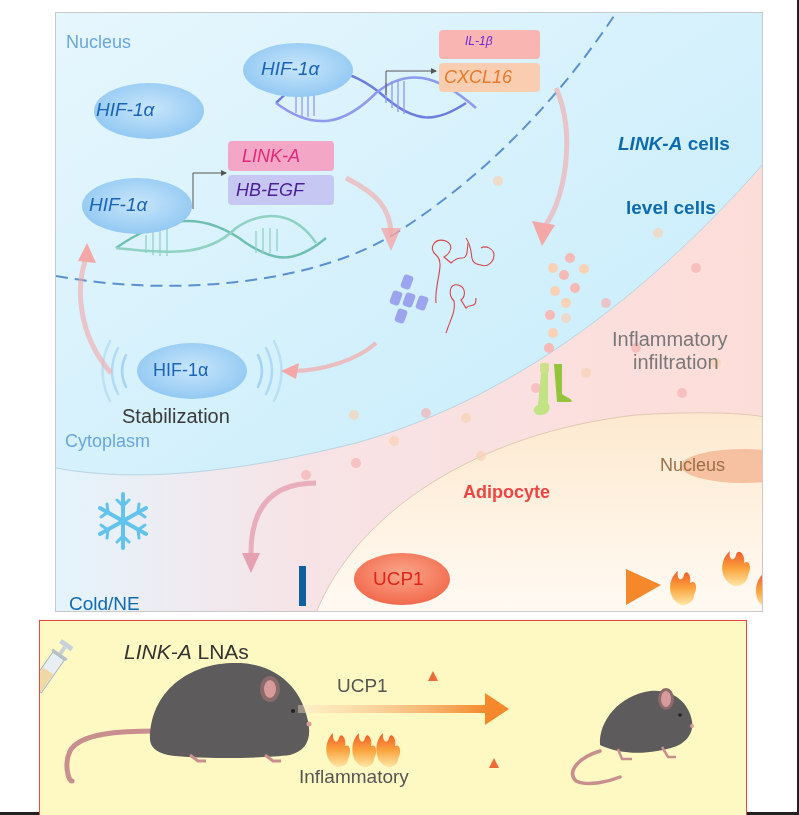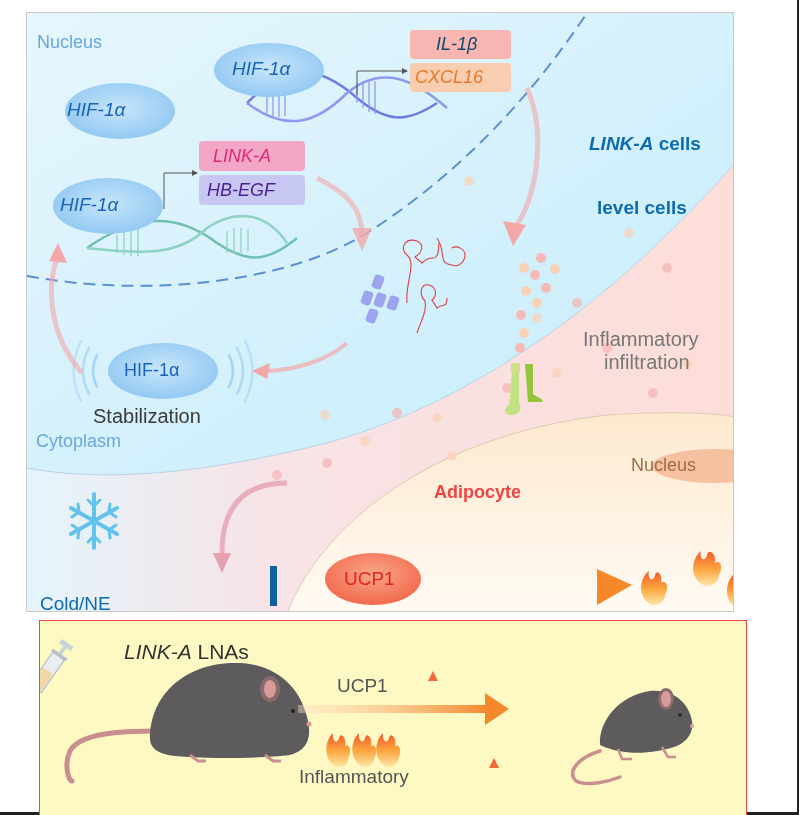--- a/index.html
+++ b/index.html
@@ -1,20 +1,20 @@
 <!DOCTYPE html>
 <html><head>
   <meta charset="utf-8">
   <style>
     html, body { margin: 0; padding: 0; background: #ffffff; }
     body { width: 799px; height: 815px; position: relative; overflow: hidden;
            font-family: "Liberation Sans", sans-serif; }
     .frame-edge-right { position: absolute; left: 797px; top: 0; width: 2px; height: 815px; background: #222; }
     .frame-edge-bottom { position: absolute; left: 0; top: 812px; width: 799px; height: 3px; background: #222; }
-    #top-panel { position: absolute; left: 26px; top: 12px; width: 708px; height: 600px;
+    #top-panel { position: absolute; left: 55px; top: 12px; width: 708px; height: 600px;
                  border: 1px solid #c9c9c9; box-sizing: border-box; overflow: hidden; }
     #bottom-panel { position: absolute; left: 39px; top: 620px; width: 708px; height: 210px;
                     border: 1px solid #ef4444; box-sizing: border-box; background: #fef9c3; overflow: hidden; }
     svg { position: absolute; left: 0; top: 0; }
     .lbl { position: absolute; white-space: nowrap; line-height: 1; }
     .ital { font-style: italic; }
     .bold { font-weight: bold; }
   </style>
 </head>
 <body>
@@ -229,21 +229,21 @@
   <span class="lbl" style="left:604px; top:443px; font-size:18px; color:#9b7046;">Nucleus</span>
 
   <span class="lbl ital" style="left:40px; top:87px; font-size:19px; color:#1a63b8;">HIF-1α</span>
   <span class="lbl ital" style="left:205px; top:46px; font-size:19px; color:#1a63b8;">HIF-1α</span>
   <span class="lbl ital" style="left:33px; top:182px; font-size:19px; color:#1a63b8;">HIF-1α</span>
   <span class="lbl" style="left:97px; top:348px; font-size:18px; color:#1a63b8;">HIF-1α</span>
   <span class="lbl" style="left:66px; top:393px; font-size:20px; color:#3a3a3a;">Stabilization</span>
 
   <span class="lbl ital" style="left:186px; top:134px; font-size:18px; color:#e0287a;">LINK-A</span>
   <span class="lbl ital" style="left:180px; top:168px; font-size:18px; color:#4c1d95;">HB-EGF</span>
-  <span class="lbl ital" style="left:409px; top:22px; font-size:18px; color:#0c4a6e;">IL-1β</span>
+  <span class="lbl ital" style="left:409px; top:22px; font-size:12px; color:#6d28d9;">IL-1β</span>
   <span class="lbl ital" style="left:388px; top:55px; font-size:18px; color:#e8792a;">CXCL16</span>
 
   <span class="lbl" style="left:317px; top:556px; font-size:19px; color:#e0261a;">UCP1</span>
   <span class="lbl" style="left:13px; top:563px; font-size:19px; color:#0e6bb0;margin-top:18px;">Cold/NE</span>
 </div>
 
 <div id="bottom-panel">
   <svg width="708" height="186" viewBox="0 0 708 186">
     <defs>
       <linearGradient id="gBigArrow" x1="0" y1="0" x2="1" y2="0">

